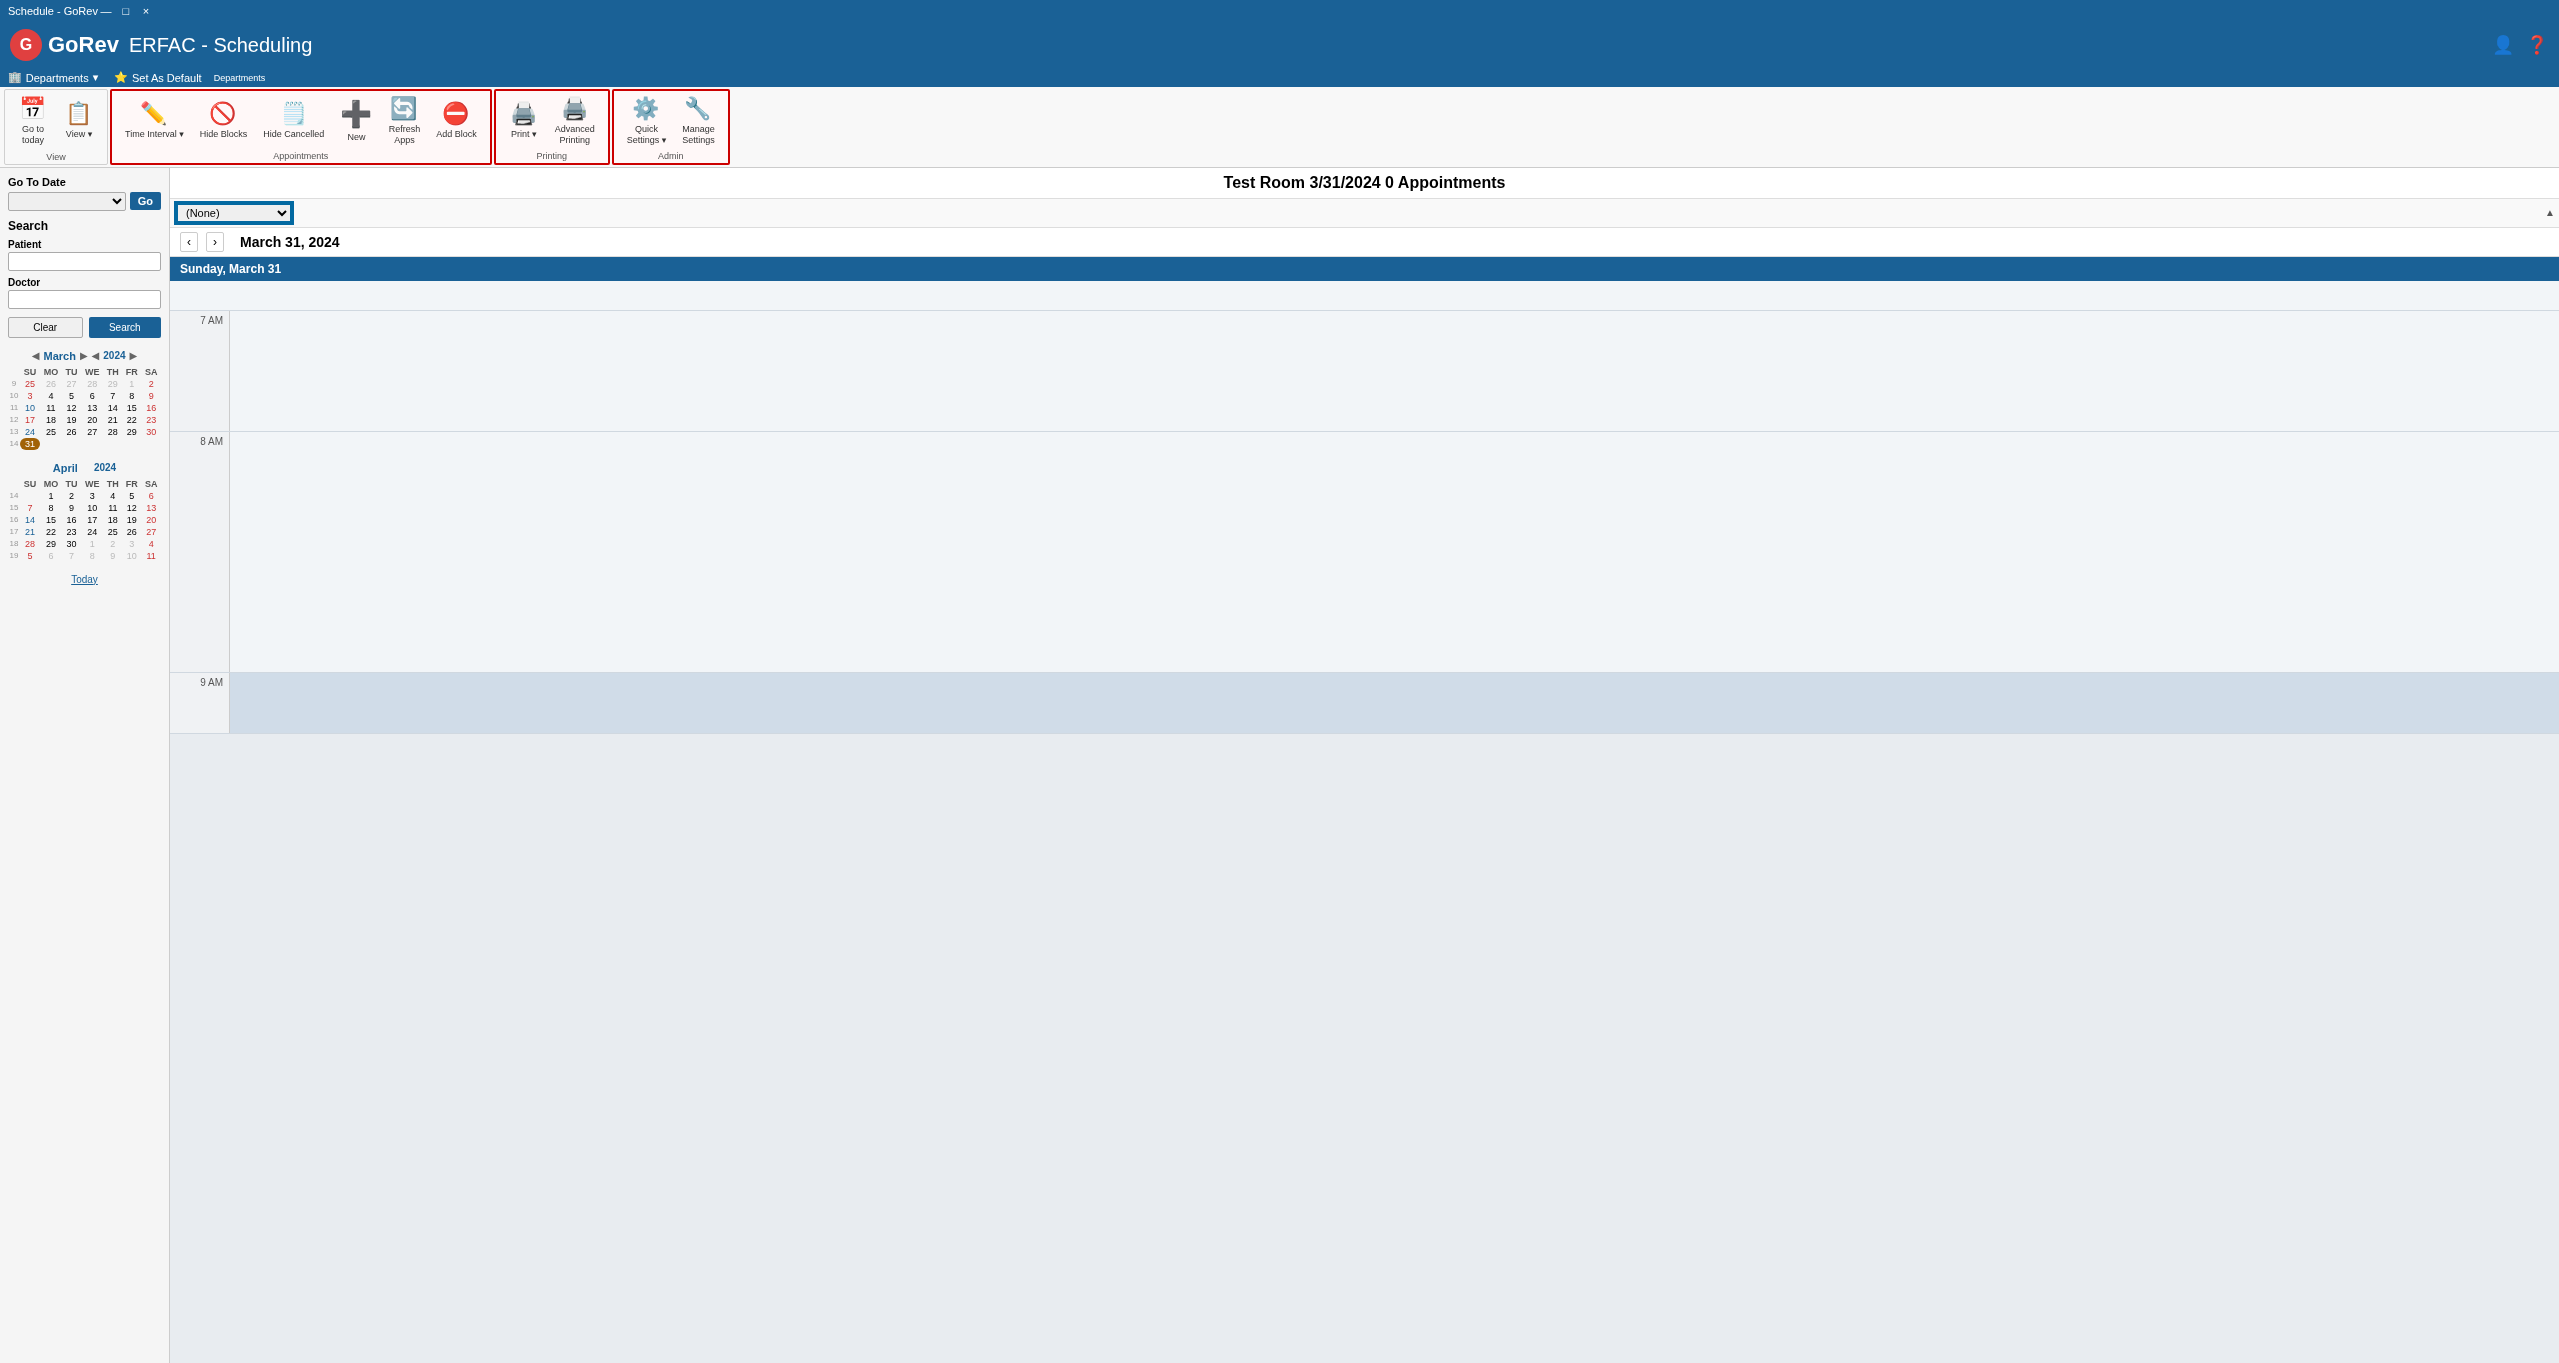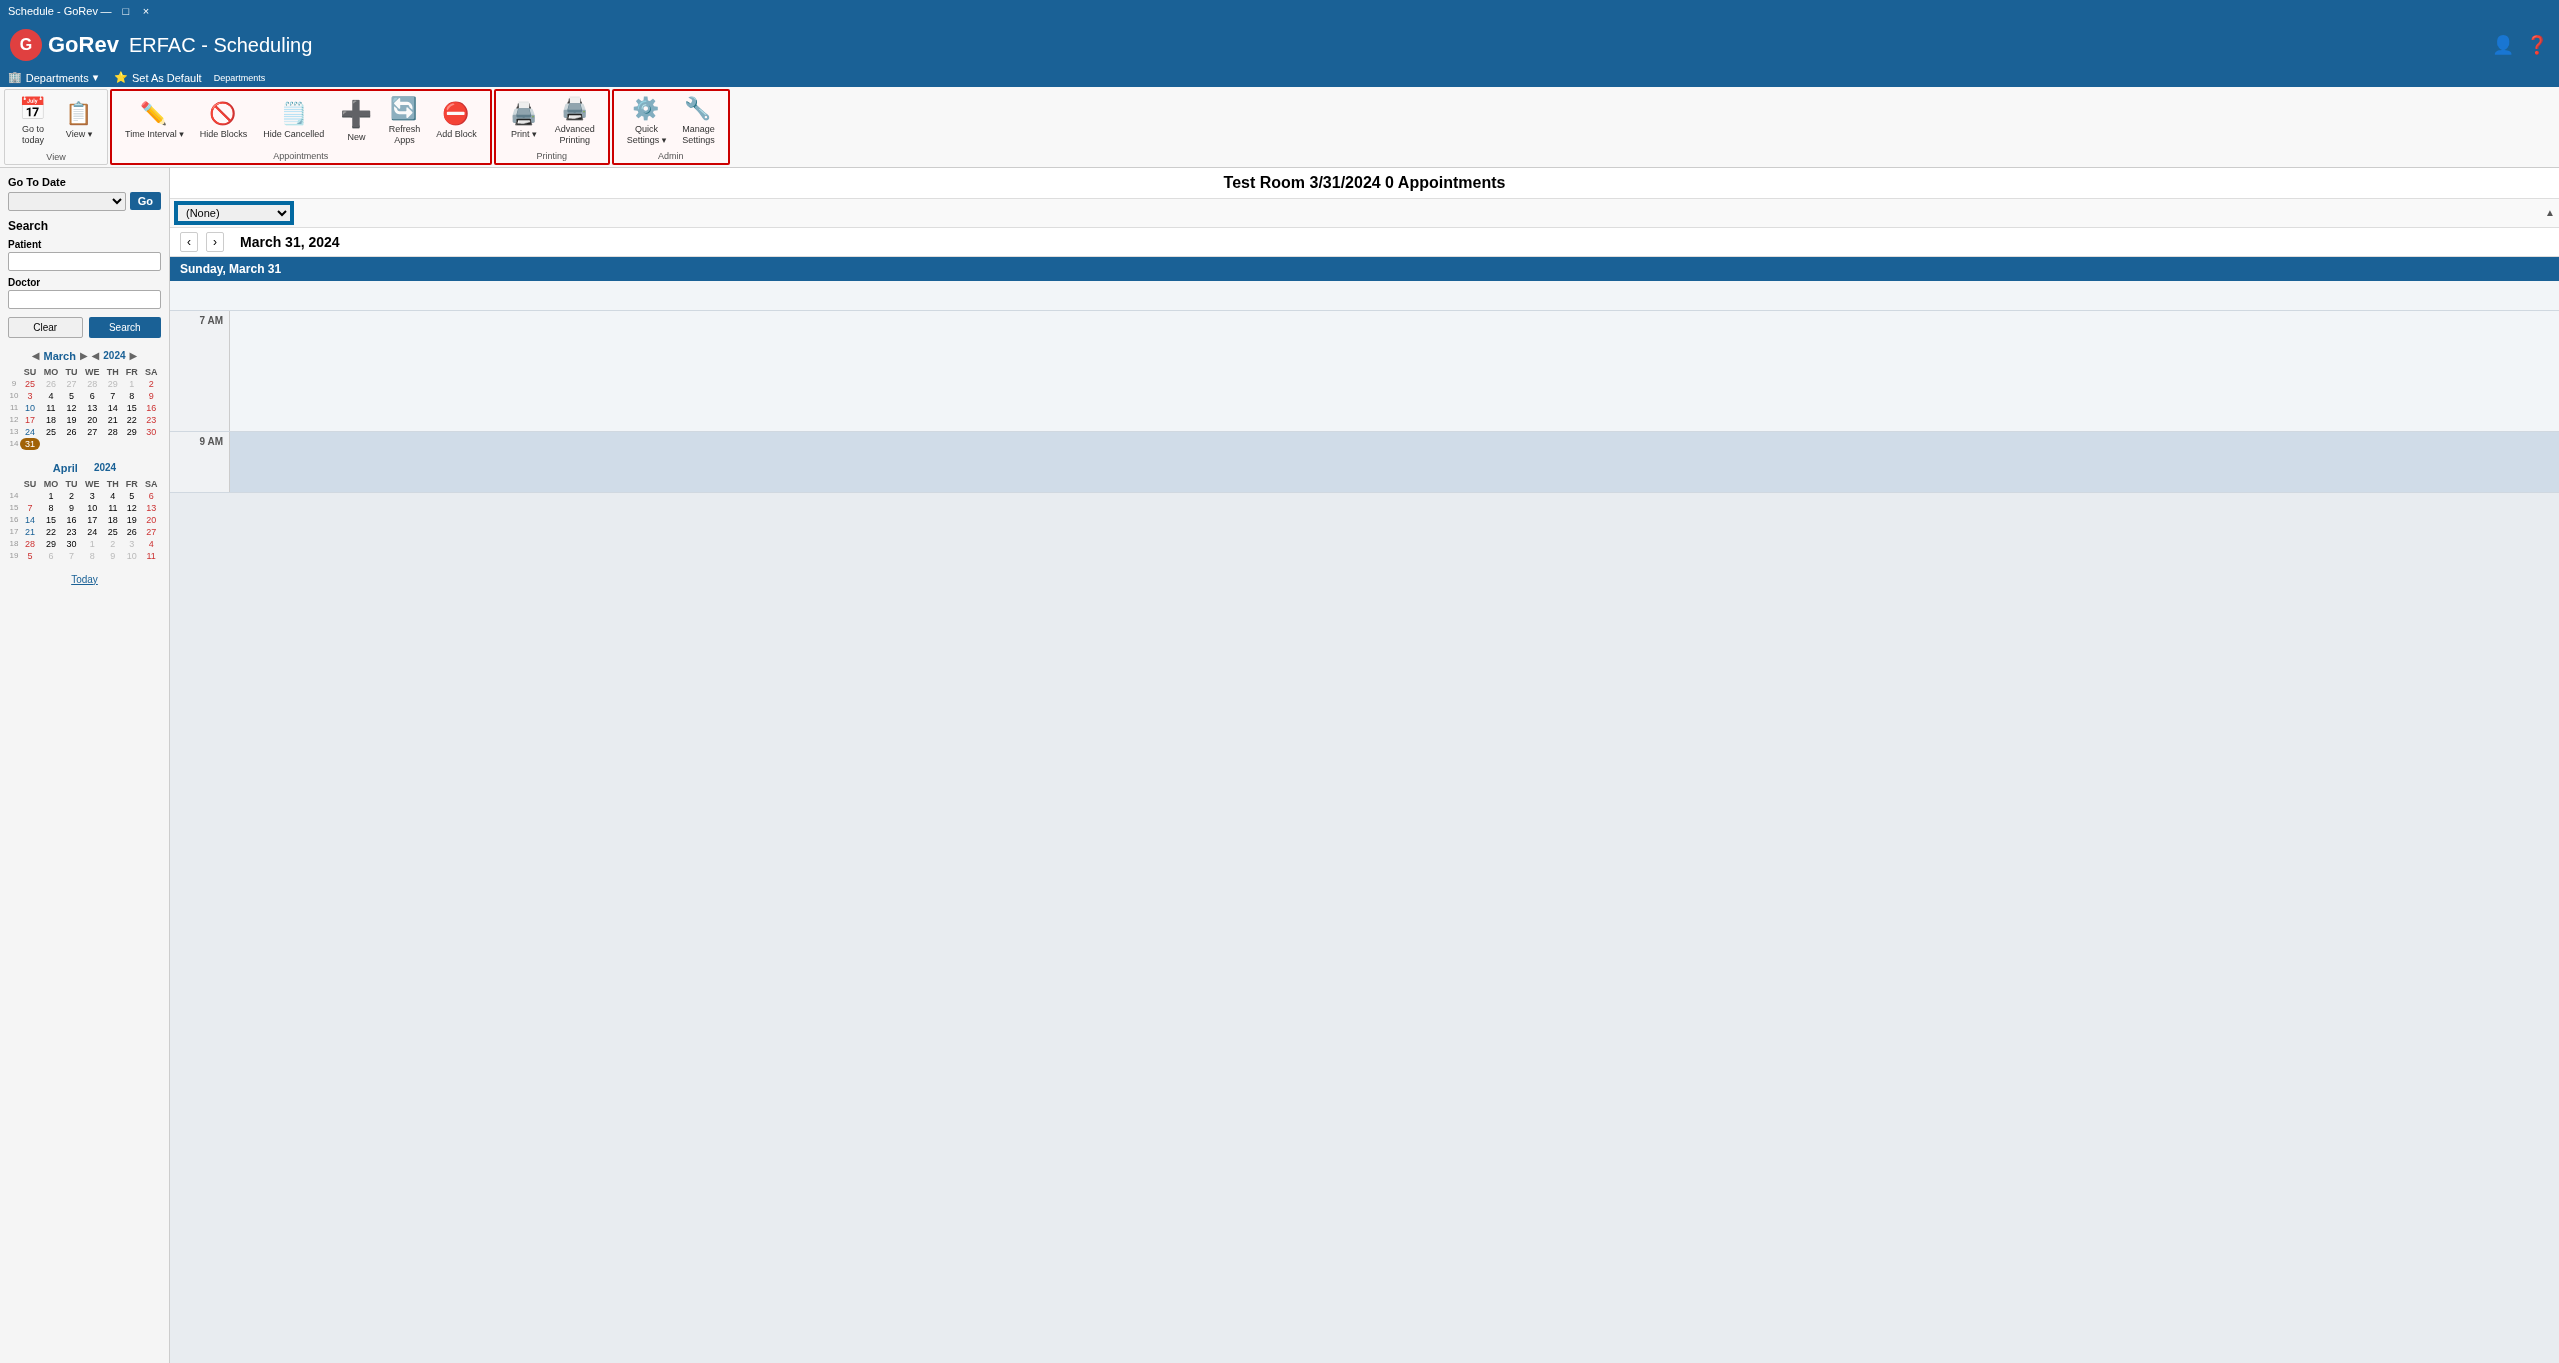--- a/index.html
+++ b/index.html
@@ -274,21 +274,20 @@
     .time-row { display: flex; border-bottom: 1px solid #d0d8e0; }
     .time-label {
       width: 60px;
       min-width: 60px;
       padding: 4px 6px;
       font-size: 10px;
       color: #555;
       background: #f0f2f4;
       border-right: 1px solid #ccc;
       text-align: right;
-      font-weight: bold;
     }
     .time-slot { flex: 1; min-height: 60px; background: #f2f5f8; }
     .time-slot.blue-row { background: #d0dce8; }
   </style>
 </head>
 <body>
 
 <div class="title-bar">
   <span>Schedule - GoRev</span>
   <div class="title-bar-controls">
@@ -617,20 +616,24 @@
     <div class="schedule-area">
       <div class="day-header">Sunday, March 31</div>
 
       <div style="height: 30px; background: #f2f5f8; border-bottom: 1px solid #d0d8e0;"></div>
 
       <div class="time-row">
         <div class="time-label">7 AM</div>
         <div class="time-slot" style="min-height:120px;"></div>
       </div>
 
+      <div class="time-row">
+        <div class="time-label">8 AM</div>
+        <div class="time-slot" style="min-height:240px;"></div>
+      </div>
 
       <div class="time-row">
         <div class="time-label">9 AM</div>
         <div class="time-slot blue-row" style="min-height:60px;"></div>
       </div>
     </div>
   </div>
 
 </div>
 

